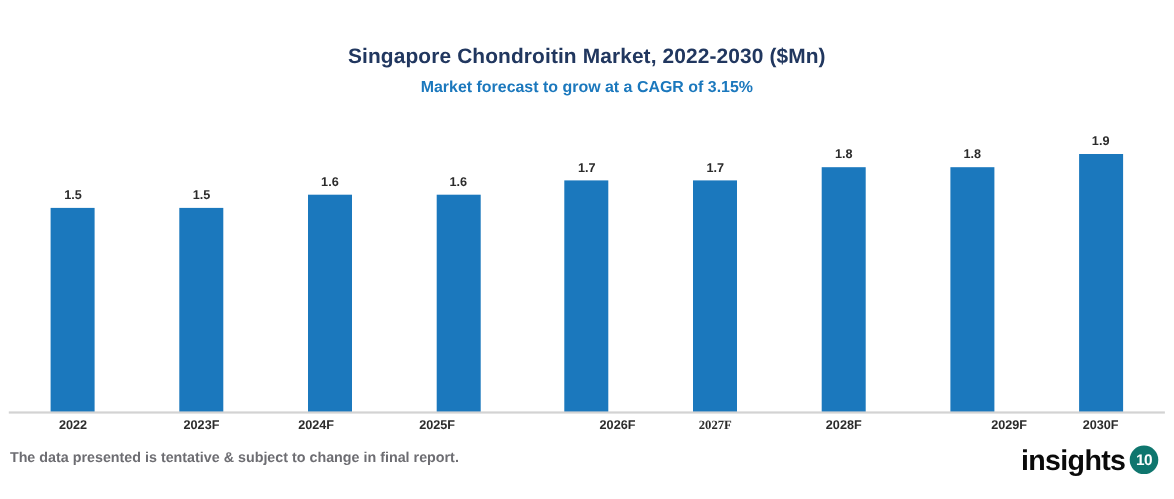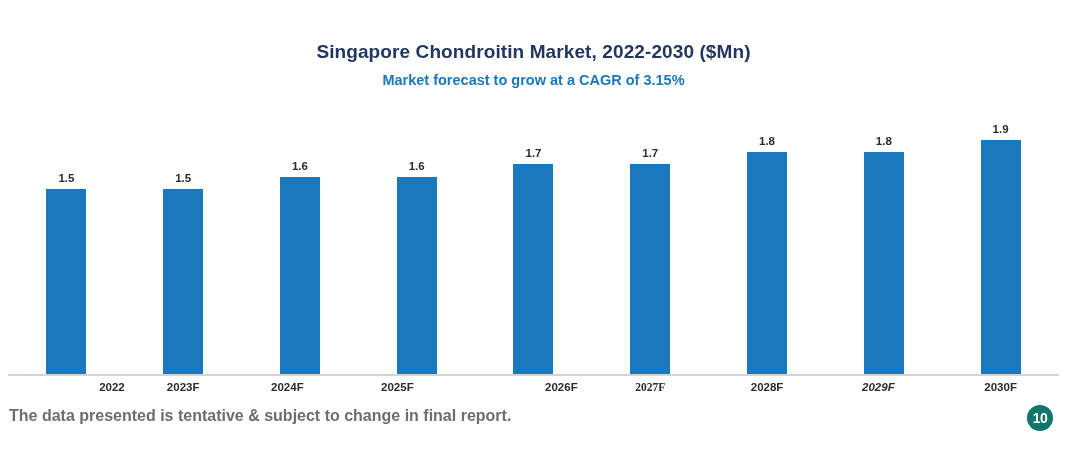--- a/index.html
+++ b/index.html
@@ -102,21 +102,21 @@
     font-size: 11.5px;
     font-weight: bold;
     color: #2b2b2b;
     line-height: 16px;
   }
   
   #footer-note {
     position: absolute;
     left: 9px;
     top: 408px;
-    font-size: 16px;
+    font-size: 13px;
     font-weight: bold;
     color: #6d6d72;
     line-height: 15px;
   }
   #brand-logo {
     position: absolute;
     right: 14px;
     top: 403px;
     display: flex;
     align-items: center;
@@ -207,30 +207,31 @@
         <div class="bar-col">
           <div class="bar-value">1.9</div>
           <div class="bar-rect" style="height: 235px; background: rgb(27, 120, 189);"></div>
         </div>
       </div>
     </div>
 
   <div id="axis-line"></div>
 
   <div id="category-axis">
-      <div class="cat-slot" style="left: 0px; width: 116.778px; text-align: right;">2022</div>
+      <div class="cat-slot" style="left: 0px; width: 116.778px;">2022</div>
       <div class="cat-slot" style="left: 116.778px; width: 116.778px;">2023F</div>
       <div class="cat-slot" style="left: 221px; width: 116.778px;">2024F</div>
       <div class="cat-slot" style="left: 331px; width: 116.778px;">2025F</div>
       <div class="cat-slot" style="left: 495px; width: 116.778px;">2026F</div>
       <div class="cat-slot" style="left: 583.889px; width: 116.778px; font-family: Liberation Serif, serif;">2027F</div>
       <div class="cat-slot" style="left: 700.667px; width: 116.778px;">2028F</div>
-      <div class="cat-slot" style="left: 812px; width: 116.778px; font-style: italic;">2029F</div>
+      <div class="cat-slot" style="left: 851px; width: 116.778px;">2029F</div>
       <div class="cat-slot" style="left: 934.222px; width: 116.778px;">2030F</div>
     </div>
 
   <div id="footer-note">The data presented is tentative &amp; subject to change in final report.</div>
 
   <div id="brand-logo">
+    <span id="brand-name">insights</span>
     <span id="brand-badge">10</span>
   </div>
 
 </div>
 
 </body></html>

